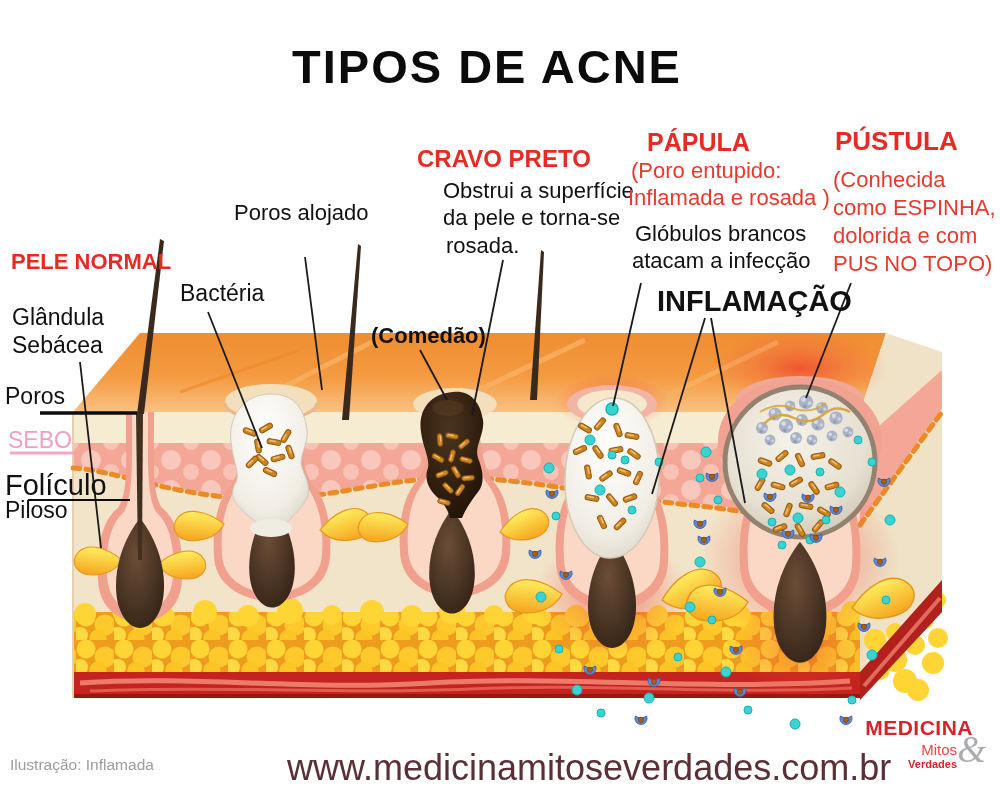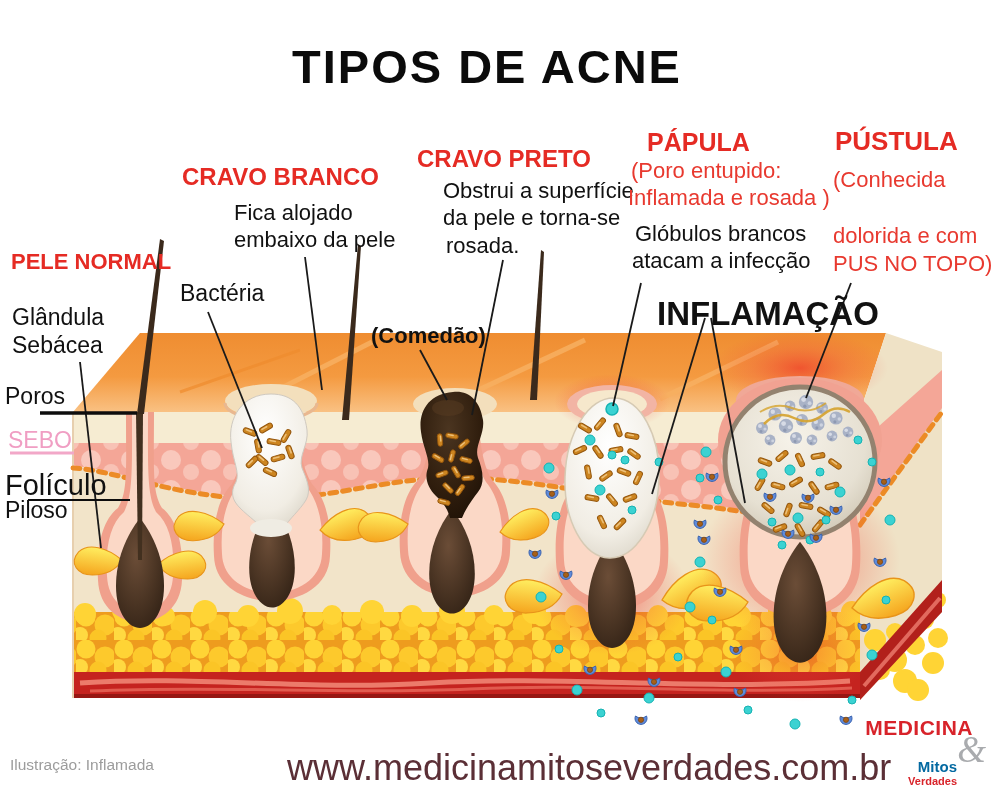--- a/index.html
+++ b/index.html
@@ -10,21 +10,21 @@
   .red{color:#e52b24;font-weight:bold;}
   .red2{color:#e8392f;}
   .bb{font-weight:bold;}
   .pk{color:#f09ec3;font-weight:normal;}
   .title{left:0;right:26px;top:42px;text-align:center;font-size:47px;font-weight:900;
          letter-spacing:2px;color:#0b0b0b;}
   .credit{color:#9c9c9c;}
   .url{color:#5b2f36;}
   .logo{position:absolute;right:27px;top:716px;text-align:right;}
   .logo .m1{font-size:21px;font-weight:800;color:#d8232a;letter-spacing:.5px;}
-  .logo .m2{font-size:15px;font-weight:bold;color:#0369a1;padding-right:16px;margin-top:18px;}
+  .logo .m2{font-size:15px;font-weight:normal;color:#ef4444;padding-right:16px;margin-top:1px;}
   .logo .m3{font-size:11px;font-weight:bold;color:#d8232a;padding-right:16px;}
   .amp{position:absolute;right:14px;top:731px;font-family:"Liberation Serif",serif;
        font-style:italic;font-size:37px;color:#a9abae;}
 </style>
 </head>
 <body>
 
 <div class="stage">
 
 <svg width="1000" height="789" viewBox="0 0 1000 789">
@@ -387,38 +387,37 @@
     <line x1="851" y1="283" x2="806" y2="398"></line>
     <line x1="80" y1="362" x2="101" y2="548"></line>
   </g>
   <line x1="40" y1="413" x2="137" y2="413" stroke="#0d0d0d" stroke-width="3.4"></line>
   <line x1="10" y1="453" x2="74" y2="453" stroke="#f2a7c8" stroke-width="3"></line>
   <line x1="28" y1="500" x2="130" y2="500" stroke="#0d0d0d" stroke-width="2.2"></line>
 </svg>
 
 <div class="lb title">TIPOS DE ACNE</div>
 
-<div class="lb red" style="left:182px;top:164px;font-size:24px">CRAVO BRANCO</div>
-<div class="lb" style="left:234px;top:201px;font-size:22px">Fica alojado</div>
-<div class="lb" style="left:234px;top:228px;font-size:22px">embaixo da pele</div>
+<div class="lb" style="left:234px;top:201px;font-size:22px">Poros alojado</div>
 
 <div class="lb red" style="left:417px;top:146px;font-size:24px">CRAVO PRETO</div>
 <div class="lb" style="left:443px;top:179px;font-size:22px">Obstrui a superfície</div>
 <div class="lb" style="left:443px;top:206px;font-size:22px">da pele e torna-se</div>
 <div class="lb" style="left:446px;top:234px;font-size:22px">rosada.</div>
 
 <div class="lb red" style="left:647px;top:129px;font-size:25px">PÁPULA</div>
 <div class="lb red2" style="left:631px;top:159px;font-size:22px">(Poro entupido:</div>
 <div class="lb red2" style="left:628px;top:186px;font-size:22px">Inflamada e rosada )</div>
 <div class="lb" style="left:635px;top:222px;font-size:22px">Glóbulos brancos</div>
 <div class="lb" style="left:632px;top:249px;font-size:22px">atacam a infecção</div>
-<div class="lb bb" style="left:657px;top:297px;font-size:33px">INFLAMAÇÃO</div>
+<div class="lb bb" style="left:657px;top:286px;font-size:29px">INFLAMAÇÃO</div>
 
 <div class="lb red" style="left:835px;top:128px;font-size:26px">PÚSTULA</div>
 <div class="lb red2" style="left:833px;top:168px;font-size:22px">(Conhecida</div>
+<div class="lb red2" style="left:833px;top:196px;font-size:22px">como ESPINHA,</div>
 <div class="lb red2" style="left:833px;top:224px;font-size:22px">dolorida e com</div>
 <div class="lb red2" style="left:833px;top:252px;font-size:22px">PUS NO TOPO)</div>
 
 <div class="lb red" style="left:11px;top:250px;font-size:22px">PELE NORMAL</div>
 <div class="lb" style="left:12px;top:305px;font-size:23px">Glândula</div>
 <div class="lb" style="left:12px;top:333px;font-size:23px">Sebácea</div>
 <div class="lb" style="left:5px;top:384px;font-size:23px">Poros</div>
 <div class="lb pk" style="left:8px;top:428px;font-size:23px">SEBO</div>
 <div class="lb" style="left:5px;top:470px;font-size:29px">Folículo</div>
 <div class="lb" style="left:5px;top:498px;font-size:23px">Piloso</div>

